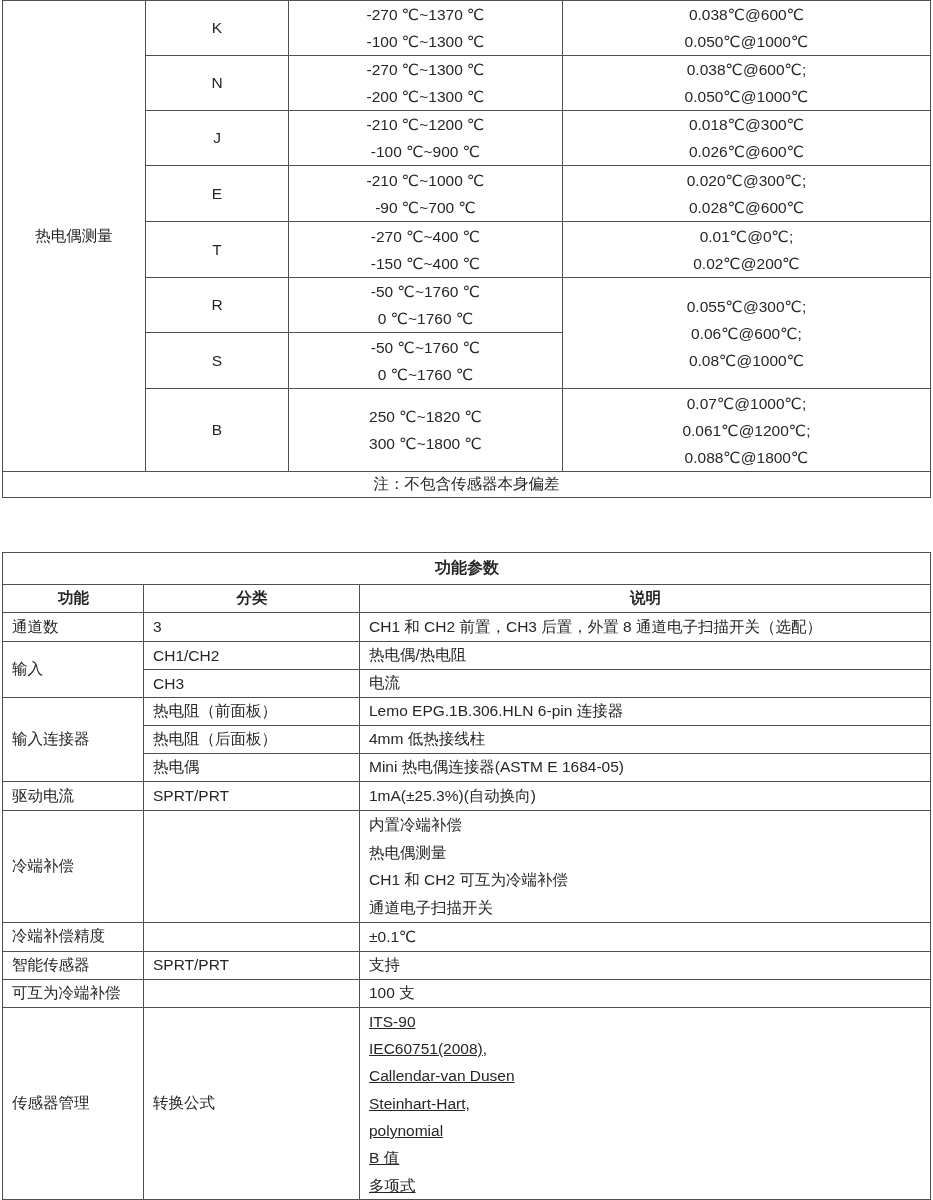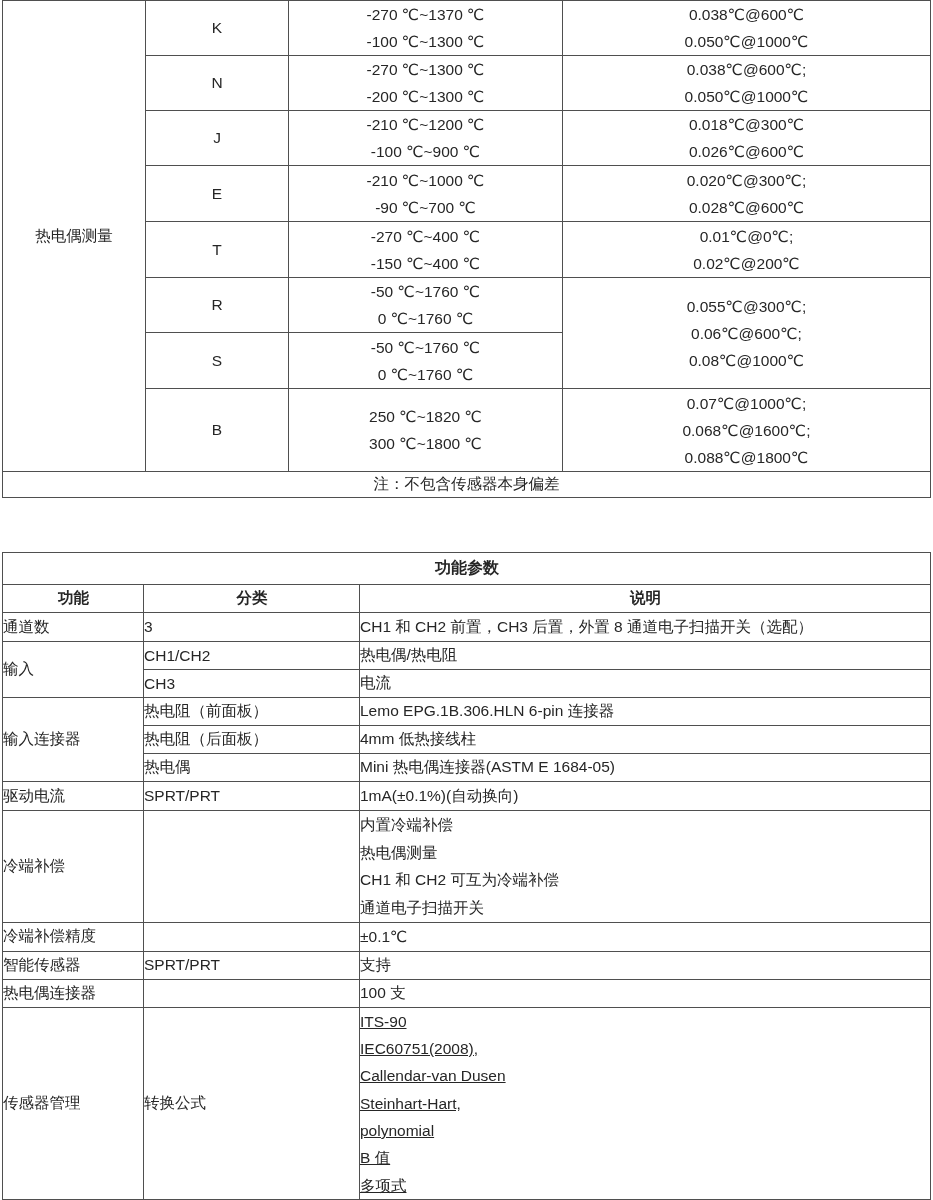--- a/index.html
+++ b/index.html
@@ -23,21 +23,21 @@
     vertical-align:middle;
     padding:0;
     overflow:hidden;
   }
   
   #tc-table{top:0;width:928px;}
   #tc-table td{text-align:center;}
   #tc-table .line{line-height:27px;}
   
   #fn-table{top:552px;width:928px;}
-  #fn-table td{text-align:left;}
+  #fn-table td{text-align:left;padding-left:9px;}
   #fn-table td.center{text-align:center;padding-left:1px;}
   .bold{font-weight:bold;}
   .title-cell{font-size:16px;}
   .lh4 .line{line-height:27.7px;}
   .lh7 .line{line-height:27.3px;text-decoration:underline;}
 </style>
 </head>
 <body>
 
 <div class="page">
@@ -126,21 +126,21 @@
       </td>
     </tr>
     <tr style="height:83px">
       <td>B</td>
       <td>
         <div class="line">250 ℃~1820 ℃</div>
         <div class="line">300 ℃~1800 ℃</div>
       </td>
       <td>
         <div class="line">0.07℃@1000℃;</div>
-        <div class="line">0.068℃@1600℃;</div>
+        <div class="line">0.061℃@1200℃;</div>
         <div class="line">0.088℃@1800℃</div>
       </td>
     </tr>
     <tr style="height:26px">
       <td colspan="4">注：不包含传感器本身偏差</td>
     </tr>
   </tbody>
     </table>
 
   <table id="fn-table">
@@ -181,21 +181,21 @@
       <td>热电阻（后面板）</td>
       <td>4mm 低热接线柱</td>
     </tr>
     <tr style="height:28px">
       <td>热电偶</td>
       <td>Mini 热电偶连接器(ASTM E 1684-05)</td>
     </tr>
     <tr style="height:29px">
       <td>驱动电流</td>
       <td>SPRT/PRT</td>
-      <td>1mA(±0.1%)(自动换向)</td>
+      <td>1mA(±25.3%)(自动换向)</td>
     </tr>
     <tr style="height:111px">
       <td>冷端补偿</td>
       <td></td>
       <td class="lh4">
         <div class="line">内置冷端补偿</div>
         <div class="line">热电偶测量</div>
         <div class="line">CH1 和 CH2 可互为冷端补偿</div>
         <div class="line">通道电子扫描开关</div>
       </td>
@@ -204,21 +204,21 @@
       <td>冷端补偿精度</td>
       <td></td>
       <td>±0.1℃</td>
     </tr>
     <tr style="height:28px">
       <td>智能传感器</td>
       <td>SPRT/PRT</td>
       <td>支持</td>
     </tr>
     <tr style="height:28px">
-      <td>热电偶连接器</td>
+      <td>可互为冷端补偿</td>
       <td></td>
       <td>100 支</td>
     </tr>
     <tr style="height:191px">
       <td>传感器管理</td>
       <td>转换公式</td>
       <td class="lh7">
         <div class="line">ITS-90</div>
         <div class="line">IEC60751(2008),</div>
         <div class="line">Callendar-van Dusen</div>

